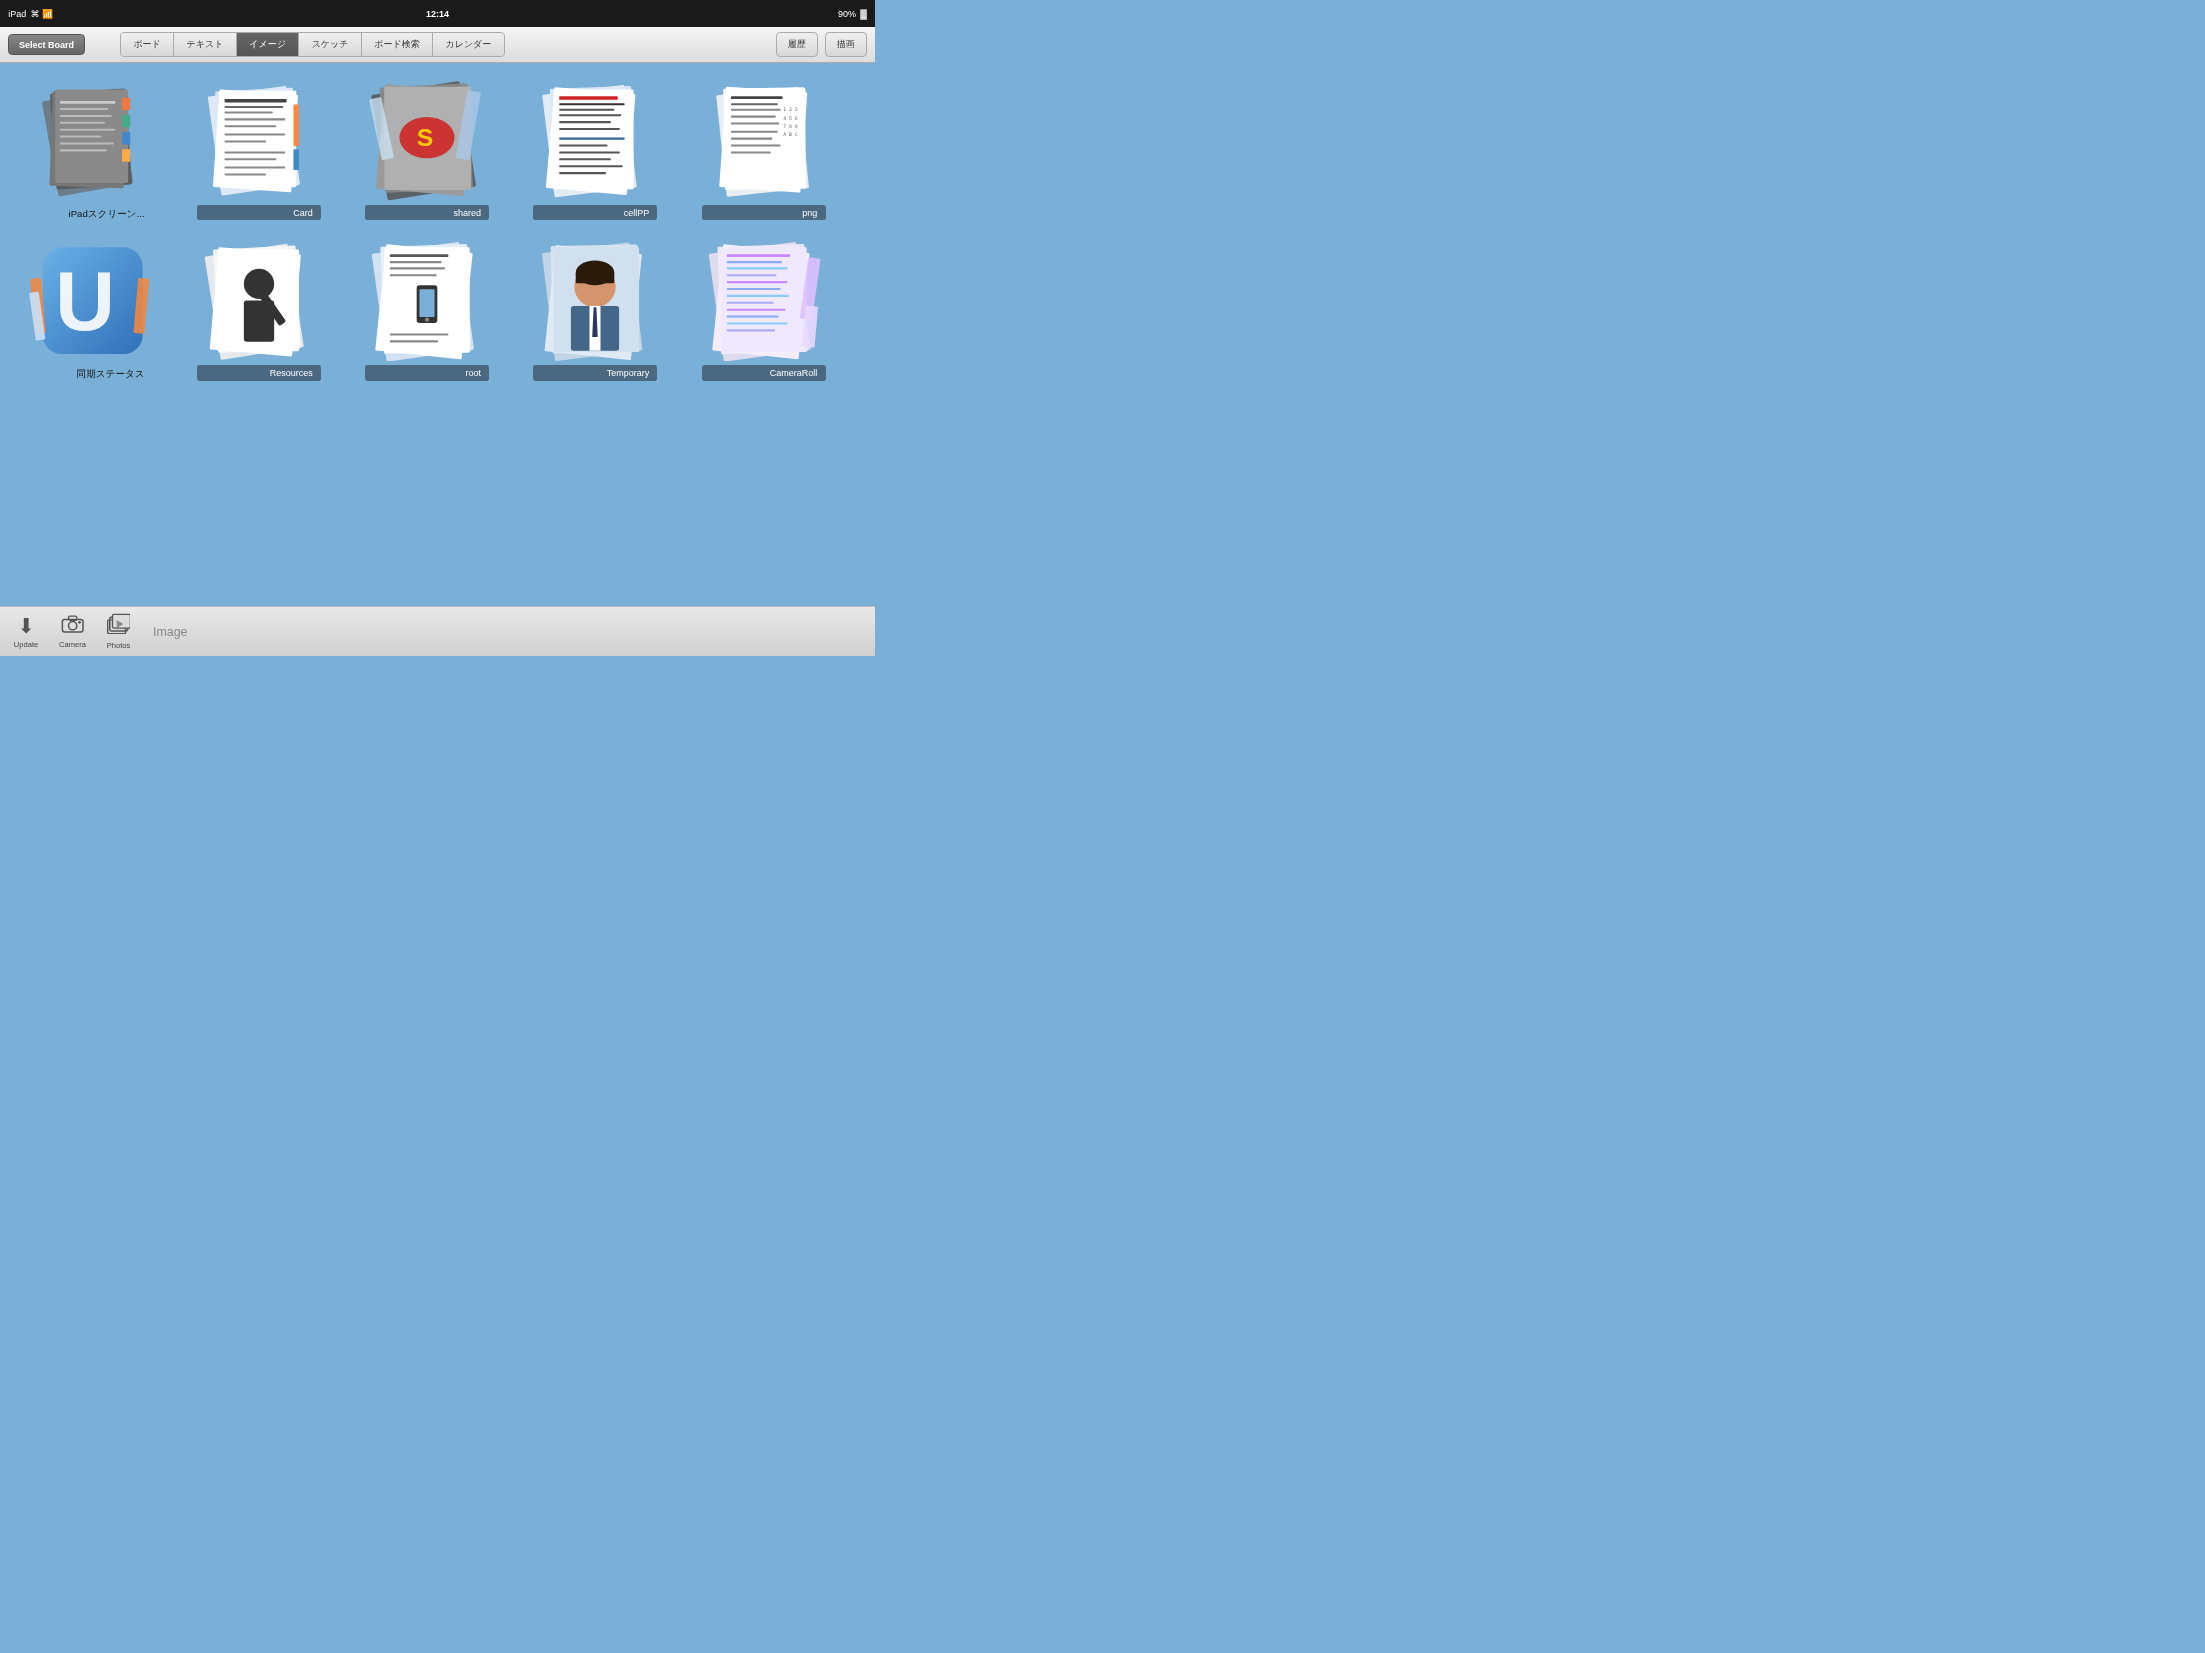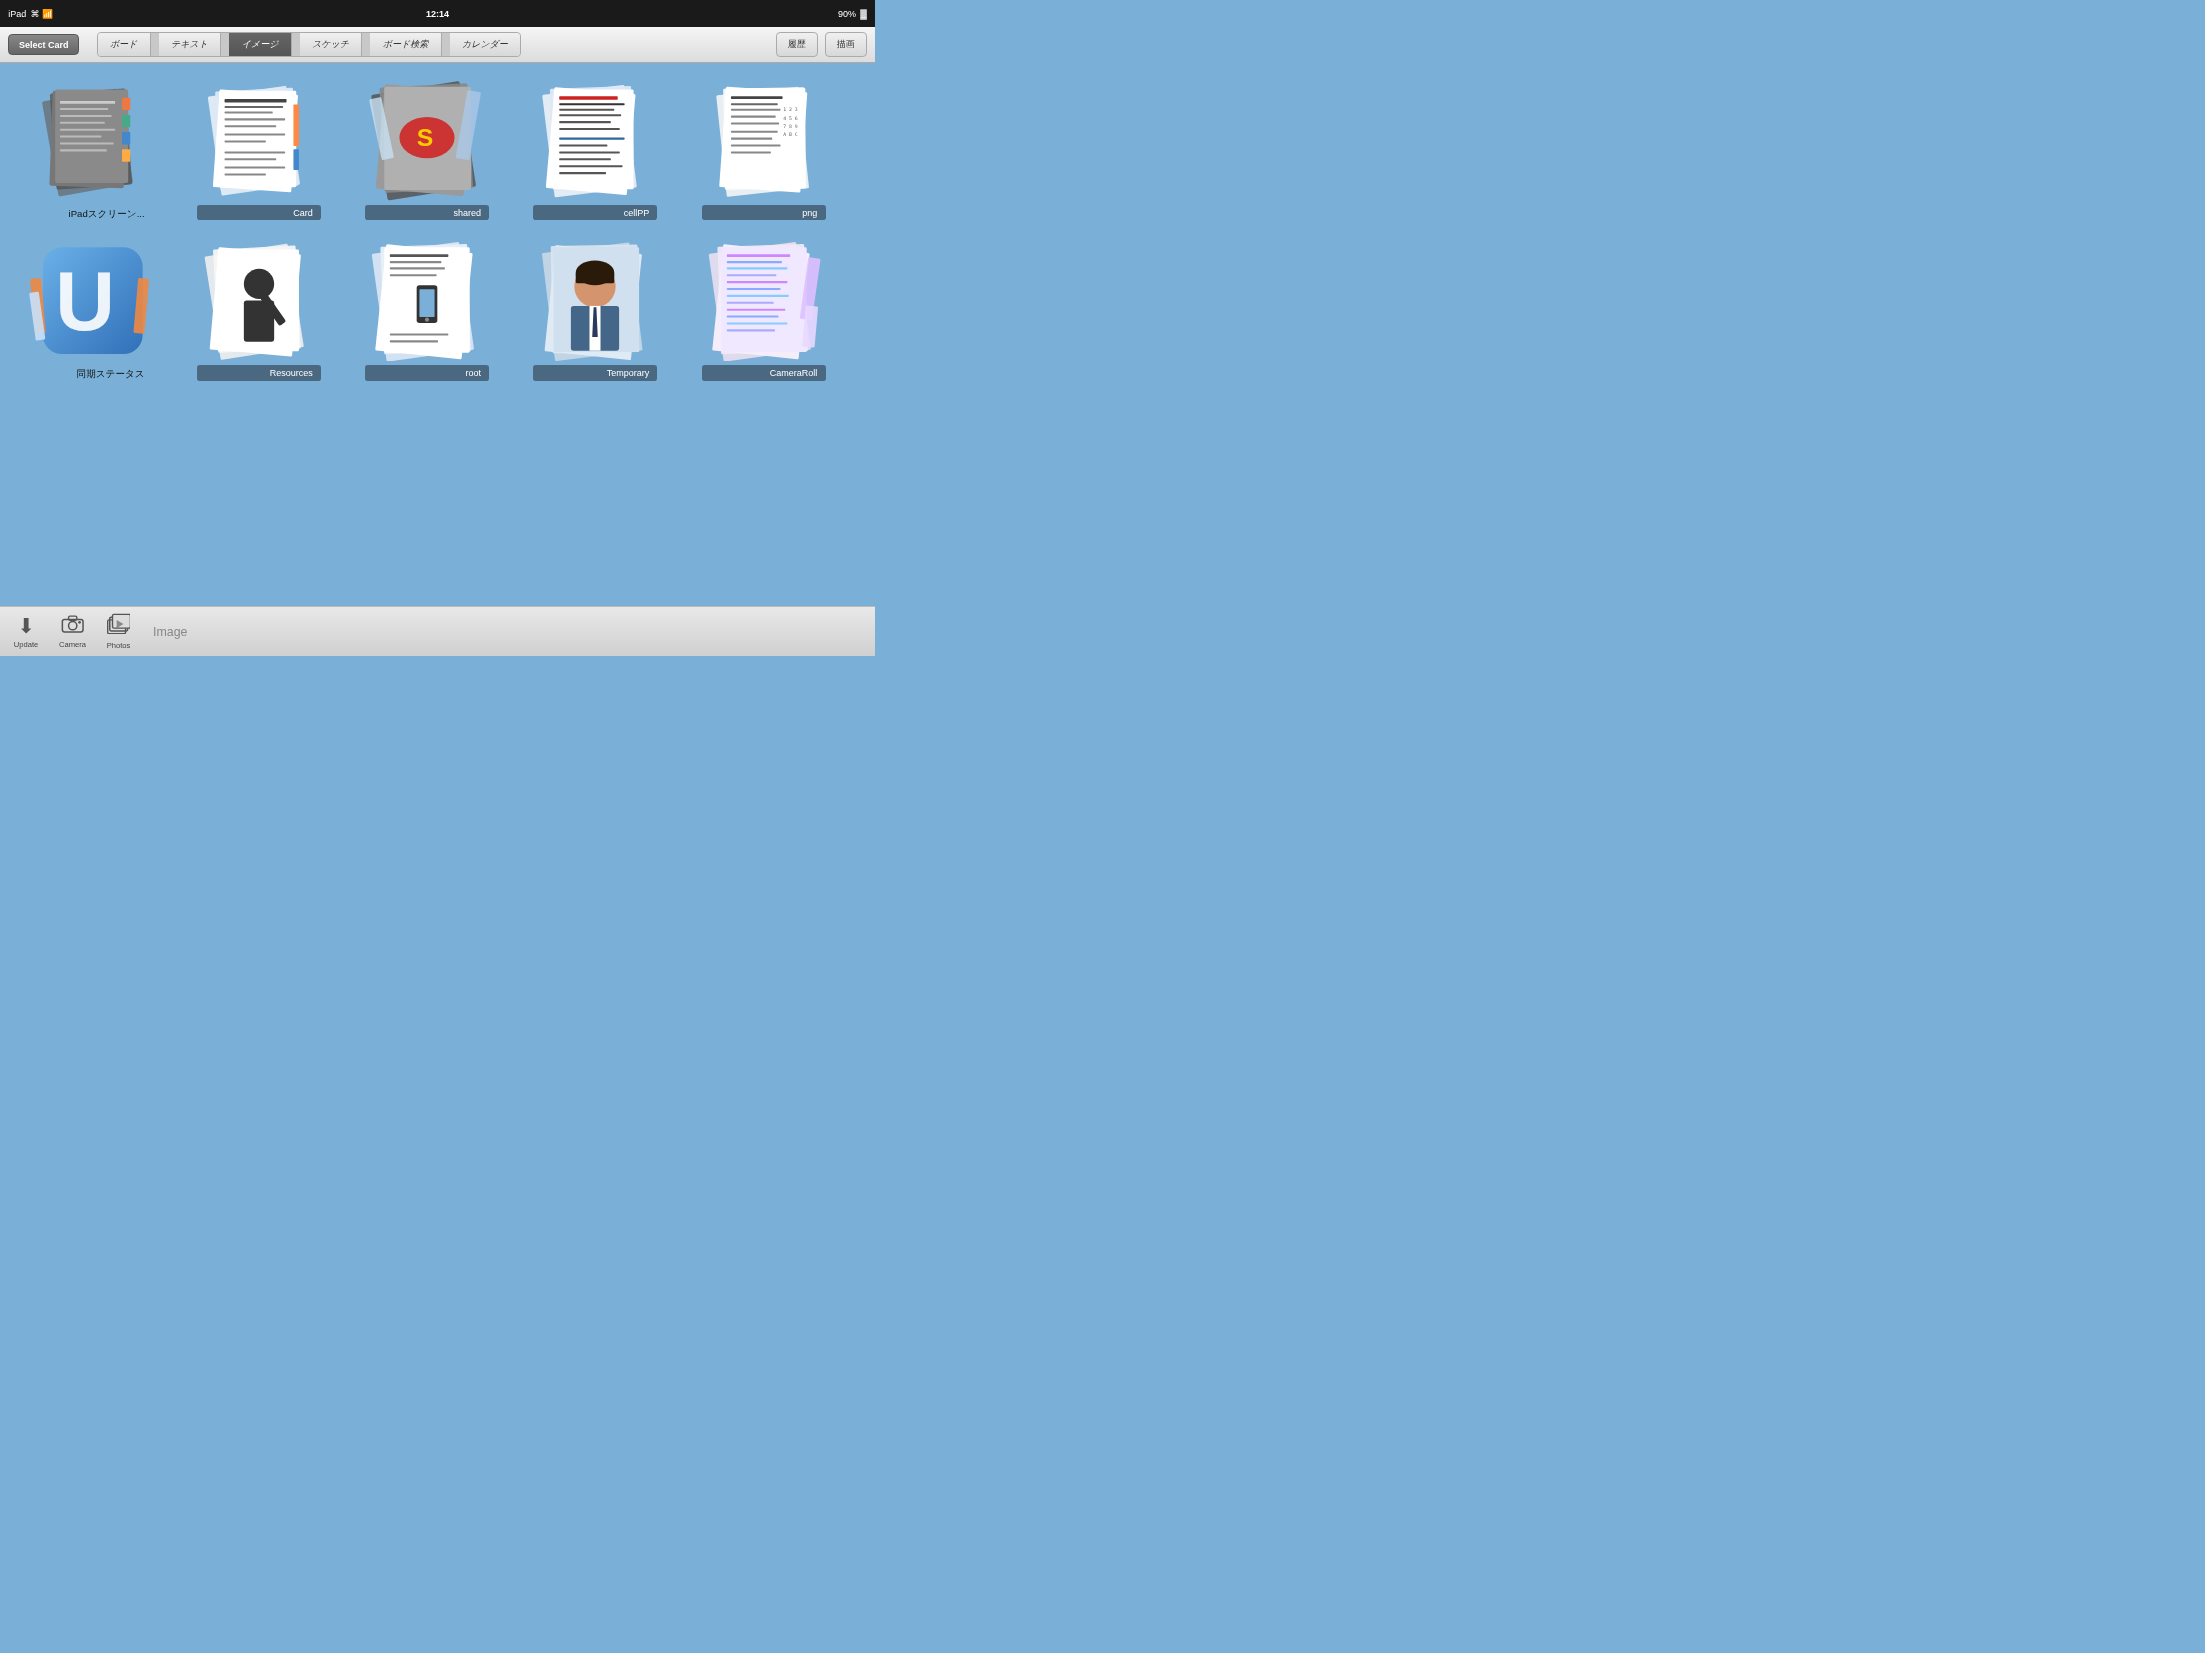--- a/index.html
+++ b/index.html
@@ -48,27 +48,26 @@
       border-radius: 4.1px;
       padding: 4.8px 9.6px;
       font-size: 9px;
       font-weight: 600;
       cursor: pointer;
       white-space: nowrap;
     }
 
     .nav-tabs {
       display: flex;
-      gap: 8px;
+      gap: 0;
       background: #c8c8c8;
       border: 0.7px solid #aaa;
       border-radius: 4.1px;
       overflow: hidden;
-      margin-left: 12px;
-      font-style: italic;
+      margin-left: 30px;
     }
 
     .nav-tab {
       padding: 4.8px 12.4px;
       font-size: 9px;
       font-weight: 500;
       color: #333;
       background: linear-gradient(to bottom, #f0f0f0, #d8d8d8);
       border-right: 0.7px solid #aaa;
       cursor: pointer;
@@ -190,21 +189,21 @@
     <span>⌘ 📶</span>
   </div>
   <div class="status-center">12:14</div>
   <div class="status-right">
     <span>90%</span>
     <span>▓</span>
   </div>
 </div>
 
 <div id="toolbar">
-  <button class="select-board-btn">Select Card</button>
+  <button class="select-board-btn">Select Board</button>
 
   <div class="nav-tabs">
     <div class="nav-tab">ボード</div>
     <div class="nav-tab">テキスト</div>
     <div class="nav-tab active">イメージ</div>
     <div class="nav-tab">スケッチ</div>
     <div class="nav-tab">ボード検索</div>
     <div class="nav-tab">カレンダー</div>
   </div>
 

